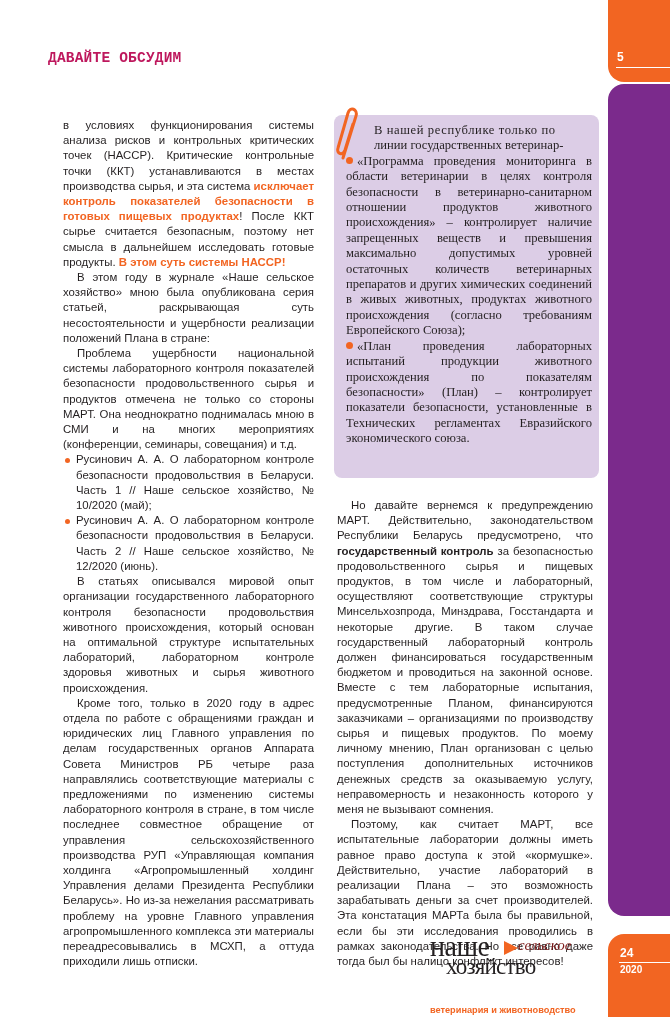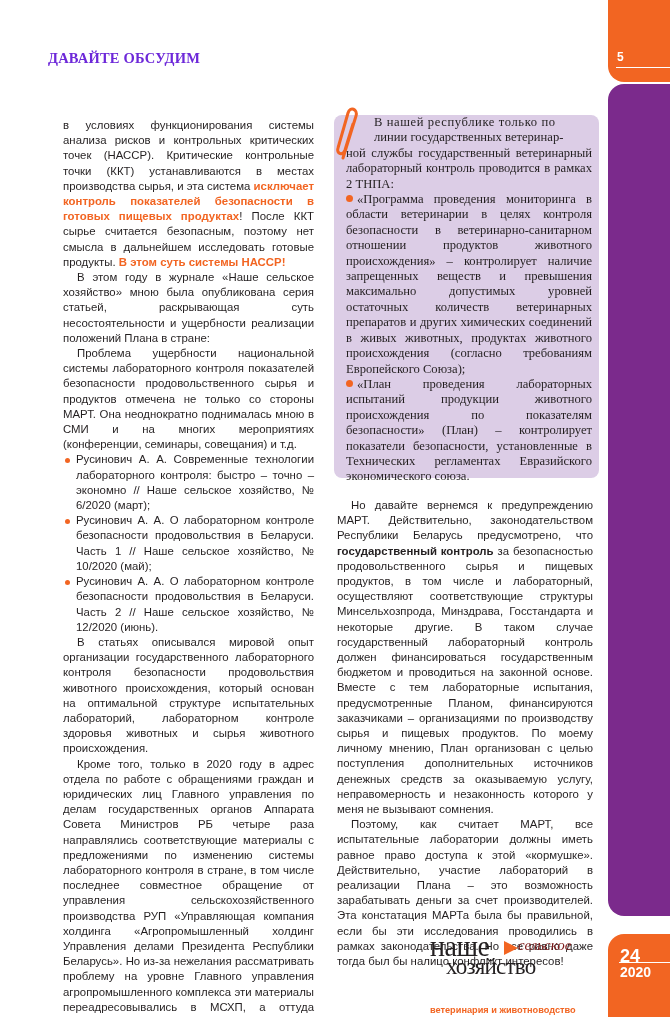--- a/index.html
+++ b/index.html
@@ -1,45 +1,45 @@
 <!DOCTYPE html>
 <html><head>
 <meta charset="utf-8">
 <style>
   * { box-sizing: border-box; margin: 0; padding: 0; }
   html, body { width: 670px; height: 1017px; background: #ffffff; overflow: hidden; }
   body { position: relative; font-family: "Liberation Sans", sans-serif; color: #231f20; }
 
   .section-title {
     position: absolute; left: 48px; top: 50px;
-    font-family: Liberation Serif, serif; font-weight: bold;
-    font-size: 14.5px; letter-spacing: 0.2px; color: #6d28d9;
+    font-family: Liberation Mono, monospace; font-weight: bold;
+    font-size: 14.5px; letter-spacing: 0.2px; color: #be185d;
   }
 
   
   .tab-top {
     position: absolute; left: 608px; top: 0; width: 62px; height: 82px;
     background: #f26522; border-bottom-left-radius: 16px;
   }
   .tab-top-num {
     position: absolute; left: 617px; top: 50px; color: #fff;
     font-weight: bold; font-size: 12px;
   }
   .tab-top-line { position: absolute; left: 616px; top: 67px; width: 54px; height: 1px; background: #fff; }
   .tab-mid {
     position: absolute; left: 608px; top: 84px; width: 62px; height: 832px;
     background: #7b2a8c; border-top-left-radius: 16px; border-bottom-left-radius: 16px;
   }
   .tab-bot {
     position: absolute; left: 608px; top: 934px; width: 62px; height: 83px;
     background: #f26522; border-top-left-radius: 16px;
   }
-  .tab-bot-num { position: absolute; left: 620px; top: 946px; color: #fff; font-weight: bold; font-size: 18px; }
+  .tab-bot-num { position: absolute; left: 620px; top: 946px; color: #fff; font-weight: bold; font-size: 12px; }
   .tab-bot-line { position: absolute; left: 619px; top: 962px; width: 51px; height: 1px; background: #fff; }
-  .tab-bot-year { position: absolute; left: 620px; top: 964px; color: #fff; font-weight: bold; font-size: 14px; }
+  .tab-bot-year { position: absolute; left: 620px; top: 964px; color: #fff; font-weight: bold; font-size: 10px; }
 
   
   .col {
     position: absolute; font-family: "Liberation Sans", sans-serif;
     font-size: 11.4px; line-height: 15.2px; color: #231f20;
     text-align: justify;
   }
   .col-left { left: 63px; top: 118px; width: 251px; }
   .col-right { left: 337px; top: 498px; width: 256px; }
   .col p { margin: 0; }
@@ -53,21 +53,21 @@
     position: absolute; left: 2px; top: 6px; width: 5px; height: 5px;
     border-radius: 50%; background: #f26522;
   }
 
   
   .callout {
     position: absolute; left: 334px; top: 115px; width: 265px; height: 363px;
     background: #dccde6; border-radius: 8px;
   }
   .callout-text {
-    position: absolute; left: 346px; top: 115px; width: 246px;
+    position: absolute; left: 346px; top: 123px; width: 246px;
     font-family: "Liberation Serif", serif; font-size: 12.6px; line-height: 15.4px;
     color: #231f20; text-align: justify;
   }
   .callout-text .lead { padding-left: 28px; letter-spacing: 0.6px; }
   .callout-text .lead2 { padding-left: 28px; }
   .callout-text .it { }
   .callout-text .bullet {
     display: inline-block; width: 7px; height: 7px; border-radius: 50%;
     background: #f26522; margin-right: 4px; vertical-align: 1px;
   }
@@ -111,36 +111,34 @@
 <div class="tab-bot"></div>
 <div class="tab-bot-num">24</div>
 <div class="tab-bot-line"></div>
 <div class="tab-bot-year">2020</div>
 
 <div class="col col-left">
   <p><span>в условиях функционирования системы анализа рисков и контрольных критических точек (НАССР). Критические контрольные точки (ККТ) устанавливаются в местах производства сырья, и эта система </span><span class="hl">исключает контроль показателей безопасности в готовых пищевых продуктах</span><span>! После ККТ сырье считается безопасным, поэтому нет смысла в дальнейшем исследовать готовые продукты. </span><span class="hl">В этом суть системы НАССР!</span></p>
   <p class="indent">В этом году в журнале «Наше сельское хозяйство» мною была опубликована серия статьей, раскрывающая суть несостоятельности и ущербности реализации положений Плана в стране:</p>
   <p class="indent">Проблема ущербности национальной системы лабораторного контроля показателей безопасности продовольственного сырья и продуктов отмечена не только со стороны МАРТ. Она неоднократно поднималась мною в СМИ и на многих мероприятиях (конференции, семинары, совещания) и т.д.</p>
   <ul class="refs">
-    <li><span class="dot"></span><span>Русинович А. А. Современные технологии лабораторного контроля: быстро – точно – экономно // Наше сельское хозяйство, № 6/2020 (март);</span></li>
     <li><span class="dot"></span><span>Русинович А. А. О лабораторном контроле безопасности продовольствия в Беларуси. Часть 1 // Наше сельское хозяйство, № 10/2020 (май);</span></li>
     <li><span class="dot"></span><span>Русинович А. А. О лабораторном контроле безопасности продовольствия в Беларуси. Часть 2 // Наше сельское хозяйство, № 12/2020 (июнь).</span></li>
   </ul>
   <p class="indent">В статьях описывался мировой опыт организации государственного лабораторного контроля безопасности продовольствия животного происхождения, который основан на оптимальной структуре испытательных лабораторий, лабораторном контроле здоровья животных и сырья животного происхождения.</p>
   <p class="indent">Кроме того, только в 2020 году в адрес отдела по работе с обращениями граждан и юридических лиц Главного управления по делам государственных органов Аппарата Совета Министров РБ четыре раза направлялись соответствующие материалы с предложениями по изменению системы лабораторного контроля в стране, в том числе последнее совместное обращение от управления сельскохозяйственного производства РУП «Управляющая компания холдинга «Агропромышленный холдинг Управления делами Президента Республики Беларусь». Но из-за нежелания рассматривать проблему на уровне Главного управления агропромышленного комплекса эти материалы переадресовывались в МСХП, а оттуда приходили лишь отписки.</p>
 </div>
 
 <div class="callout"></div>
 <svg class="clip" viewBox="0 0 30 58">
   <path d="M9 54 L22 12 C24 5 16 2 14 9 L4 44 C2 50 9 52 11 46 L19 20" fill="none" stroke="#f26522" stroke-width="3" stroke-linecap="round"></path>
 </svg>
 <div class="callout-text">
   <div class="lead">В нашей республике только по</div>
   <div class="lead2">линии государственных ветеринар-</div>
-  <div>ной службы государственный ветеринарный лабораторный контроль проводится в рамках 2 ТНПА:</div>
   <div><span class="bullet"></span><span class="it">«Программа проведения мониторинга в области ветеринарии в целях контроля безопасности в ветеринарно-санитарном отношении продуктов животного происхождения»</span><span> – контролирует наличие запрещенных веществ и превышения максимально допустимых уровней остаточных количеств ветеринарных препаратов и других химических соединений в живых животных, продуктах животного происхождения (согласно требованиям Европейского Союза);</span></div>
   <div><span class="bullet"></span><span class="it">«План проведения лабораторных испытаний продукции животного происхождения по показателям безопасности»</span><span> (План) – контролирует показатели безопасности, установленные в Технических регламентах Евразийского экономического союза.</span></div>
 </div>
 
 <div class="col col-right">
   <p class="indent"><span>Но давайте вернемся к предупреждению МАРТ. Действительно, законодательством Республики Беларусь предусмотрено, что </span><span class="b">государственный контроль</span><span> за безопасностью продовольственного сырья и пищевых продуктов, в том числе и лабораторный, осуществляют соответствующие структуры Минсельхозпрода, Минздрава, Госстандарта и некоторые другие. В таком случае государственный лабораторный контроль должен финансироваться государственным бюджетом и проводиться на законной основе. Вместе с тем лабораторные испытания, предусмотренные Планом, финансируются заказчиками – организациями по производству сырья и пищевых продуктов. По моему личному мнению, План организован с целью поступления дополнительных источников денежных средств за оказываемую услугу, неправомерность и незаконность которого у меня не вызывают сомнения.</span></p>
   <p class="indent">Поэтому, как считает МАРТ, все испытательные лаборатории должны иметь равное право доступа к этой «кормушке». Действительно, участие лабораторий в реализации Плана – это возможность зарабатывать деньги за счет производителей. Эта констатация МАРТа была бы правильной, если бы эти исследования проводились в рамках законодательства. Но все равно даже тогда был бы налицо конфликт интересов!</p>
 </div>
 
 <div class="logo">

